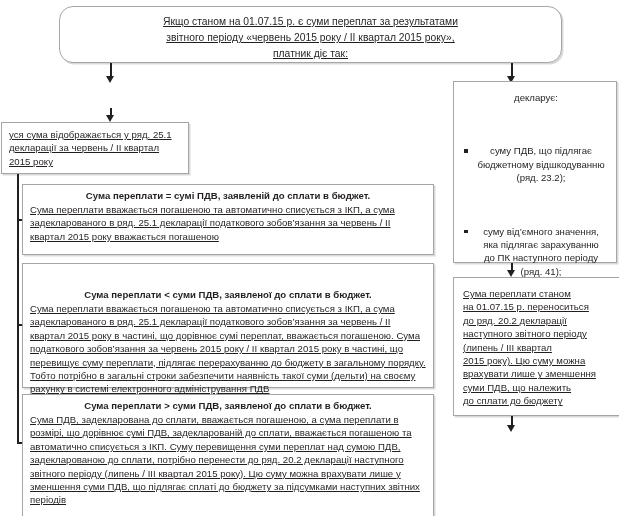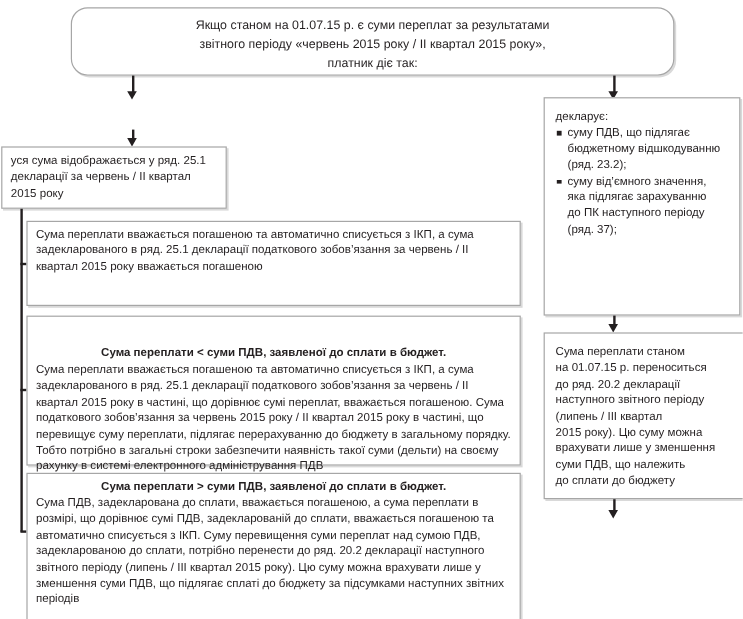--- a/index.html
+++ b/index.html
@@ -29,20 +29,21 @@
     border-radius: 14px;
   }
   .box .inner {
     padding: 4px 7px;
   }
   .txt {
     font-size: 9.6px;
     line-height: 13.4px;
     letter-spacing: 0.02px;
     white-space: pre-line;
+    text-decoration: underline;
   }
   .center { text-align: center; }
   .hdr-txt {
     font-size: 10.3px;
     line-height: 16px;
   }
   .bold-title {
     display: block;
     font-weight: bold;
     text-align: center;
@@ -54,20 +55,21 @@
     margin: 0;
     padding: 0;
     list-style: none;
   }
   .bullet-list li {
     position: relative;
     padding-left: 10px;
     font-size: 9.6px;
     line-height: 13.4px;
     white-space: pre-line;
+    margin-top: 40px;
   }
   .bullet-list li::before {
     content: "";
     position: absolute;
     left: 1px;
     top: 5px;
     width: 3.5px;
     height: 3.5px;
     background: #231f20;
   }
@@ -140,49 +142,50 @@
   <div class="arrow-right" style="left:31px; top:215.3px;"></div>
 
   <div class="hline" style="left:17px; top:324px; width:15px;"></div>
   <div class="arrow-right" style="left:31px; top:320.3px;"></div>
 
   <div class="hline" style="left:17px; top:442px; width:15px;"></div>
   <div class="arrow-right" style="left:31px; top:438.3px;"></div>
 
   <div class="box" style="left:22px; top:184px; width:412px; height:71px;">
     <div class="inner" style="padding-top:4px;">
+      <span class="bold-title">Сума переплати = сумі ПДВ, заявленій до сплати в бюджет.</span>
       <span class="txt" style="display:block; white-space:normal;">Сума переплати вважається погашеною та автоматично списується з ІКП, а сума задекларованого в ряд. 25.1 декларації податкового зобов’язання за червень / II квартал 2015 року вважається погашеною</span>
     </div>
   </div>
 
   <div class="box" style="left:22px; top:263px; width:412px; height:125px;">
     <div class="inner" style="padding-top:4px;margin-top:20px;">
       <span class="bold-title">Сума переплати &lt; суми ПДВ, заявленої до сплати в бюджет.</span>
       <span class="txt" style="display:block; white-space:normal;">Сума переплати вважається погашеною та автоматично списується з ІКП, а сума задекларованого в ряд. 25.1 декларації податкового зобов’язання за червень / II квартал 2015 року в частині, що дорівнює сумі переплат, вважається погашеною. Сума податкового зобов’язання за червень 2015 року / II квартал 2015 року в частині, що перевищує суму переплати, підлягає перерахуванню до бюджету в загальному порядку. Тобто потрібно в загальні строки забезпечити наявність такої суми (дельти) на своєму рахунку в системі електронного адміністрування ПДВ</span>
     </div>
   </div>
 
   <div class="box" style="left:22px; top:394px; width:412px; height:132px;">
     <div class="inner" style="padding-top:4px;">
       <span class="bold-title">Сума переплати &gt; суми ПДВ, заявленої до сплати в бюджет.</span>
       <span class="txt" style="display:block; white-space:normal;">Сума ПДВ, задекларована до сплати, вважається погашеною, а сума переплати в розмірі, що дорівнює сумі ПДВ, задекларованій до сплати, вважається погашеною та автоматично списується з ІКП. Суму перевищення суми переплат над сумою ПДВ, задекларованою до сплати, потрібно перенести до ряд. 20.2 декларації наступного звітного періоду (липень / III квартал 2015 року). Цю суму можна врахувати лише у зменшення суми ПДВ, що підлягає сплаті до бюджету за підсумками наступних звітних періодів</span>
     </div>
   </div>
 
-  <div class="box" style="left:453px; top:81px; width:164px; height:182px;">
+  <div class="box" style="left:453px; top:81px; width:164px; height:182px;text-align:center;">
     <div class="inner" style="padding-top:9px; padding-left:9px;">
       <div class="lead">декларує:</div>
       <ul class="bullet-list">
         <li>суму ПДВ, що підлягає
 бюджетному відшкодуванню
 (ряд. 23.2);</li>
         <li>суму від’ємного значення,
 яка підлягає зарахуванню
 до ПК наступного періоду
-(ряд. 37);</li>
+(ряд. 41);</li>
       </ul>
     </div>
   </div>
 
   <div class="vline" style="left:511px; top:263px; height:10px;"></div>
   <div class="arrow-down" style="left:507.3px; top:270px;"></div>
 
   <div class="box" style="left:453px; top:277px; width:192px; height:139px;">
     <div class="inner" style="padding-top:9px; padding-left:9px;">
       <div class="txt">Сума переплати станом

